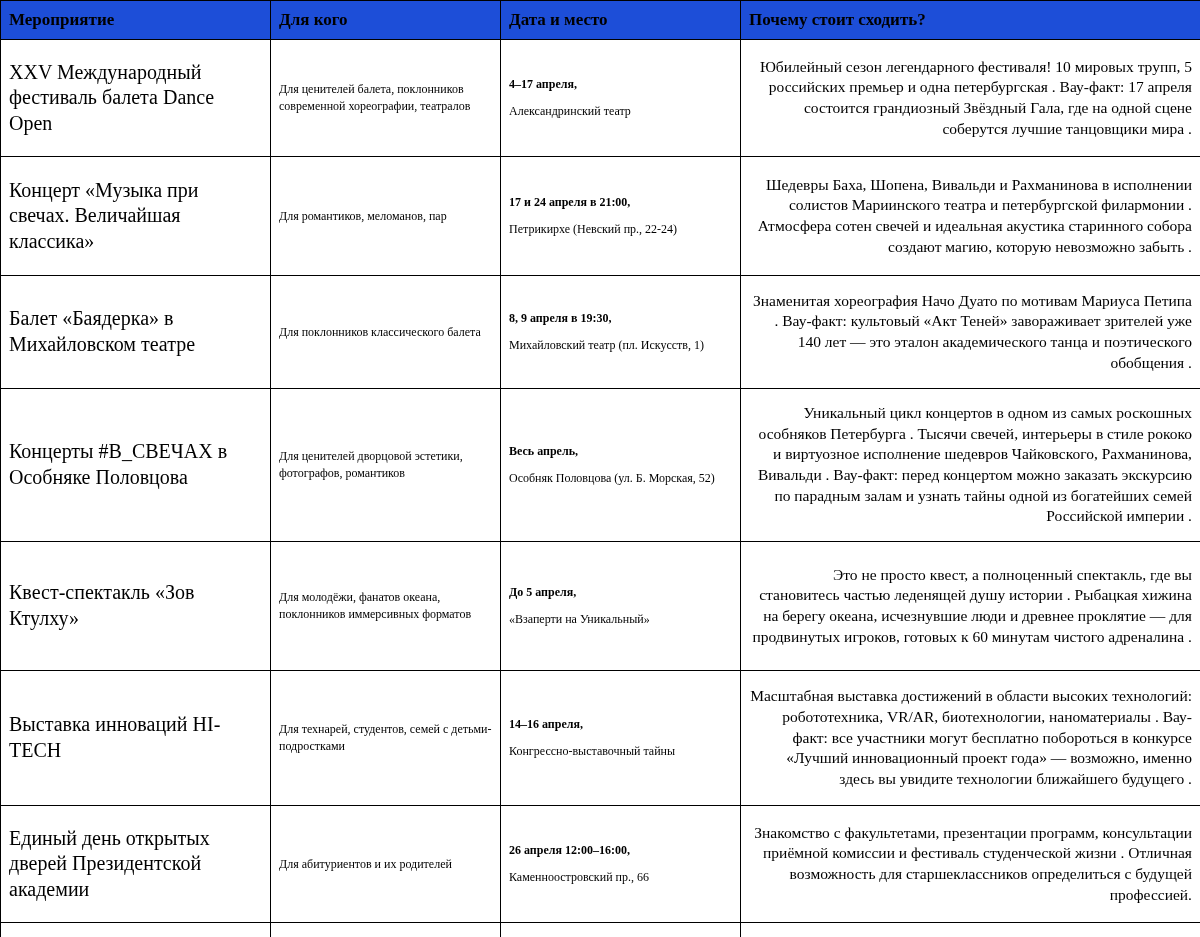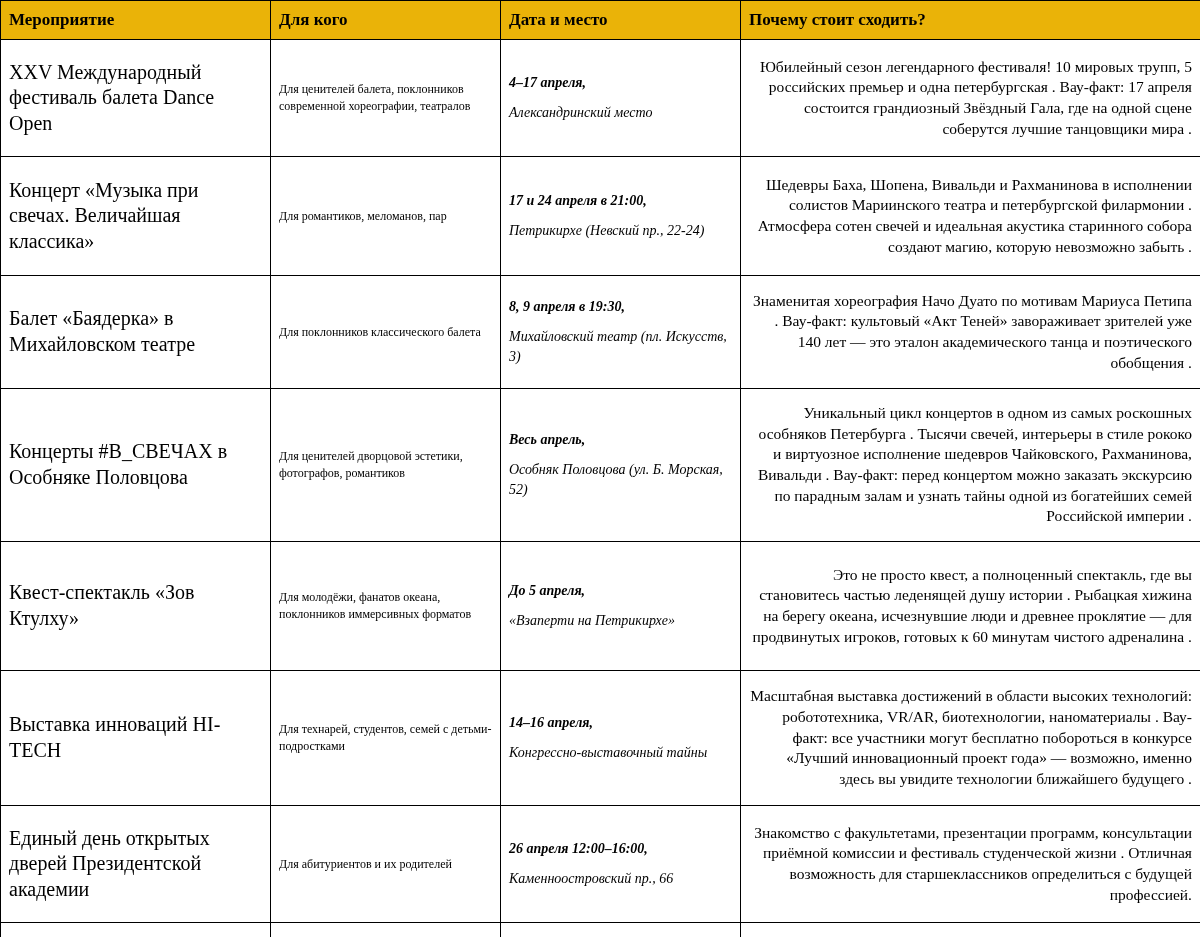--- a/index.html
+++ b/index.html
@@ -16,21 +16,21 @@
     border-collapse: collapse;
     width: 1200px;
     table-layout: fixed;
   }
   table.events th, table.events td {
     border: 1px solid #000000;
     vertical-align: middle;
     padding: 6px 8px;
   }
   thead th {
-    background: #eab308;
+    background: #1d4ed8;
     color: #000000;
     font-weight: bold;
     font-size: 17px;
     text-align: left;
     padding: 8px 10px;
     height: 26px;
   }
   col.c1 { width: 270px; }
   col.c2 { width: 230px; }
   col.c3 { width: 240px; }
@@ -43,25 +43,24 @@
     padding-left: 10px;
     padding-right: 10px;
   }
   td.audience {
     font-size: 12px;
     line-height: 1.38;
     padding-left: 10px;
     padding-right: 12px;
   }
   td.place {
-    font-size: 14px;
+    font-size: 12px;
     line-height: 1.45;
     padding-left: 10px;
     padding-right: 10px;
-    font-style: italic;
   }
   td.place .dt {
     font-weight: bold;
   }
   td.place .venue {
     display: block;
     margin-top: 10px;
   }
   td.why {
     font-size: 15.5px;
@@ -96,57 +95,57 @@
       <th>Дата и место</th>
       <th>Почему стоит сходить?</th>
     </tr>
   </thead>
   <tbody>
     <tr class="r1">
       <td class="name">XXV Международный фестиваль балета Dance Open</td>
       <td class="audience">Для ценителей балета, поклонников современной хореографии, театралов</td>
       <td class="place">
         <span class="dt">4–17 апреля,</span>
-        <span class="venue">Александринский место</span>
+        <span class="venue">Александринский театр</span>
       </td>
       <td class="why">Юбилейный сезон легендарного фестиваля! 10 мировых трупп, 5 российских премьер и одна петербургская . Вау-факт: 17 апреля состоится грандиозный Звёздный Гала, где на одной сцене соберутся лучшие танцовщики мира .</td>
     </tr>
     <tr class="r2">
       <td class="name">Концерт «Музыка при свечах. Величайшая классика»</td>
       <td class="audience">Для романтиков, меломанов, пар</td>
       <td class="place">
         <span class="dt">17 и 24 апреля в 21:00,</span>
         <span class="venue">Петрикирхе (Невский пр., 22-24)</span>
       </td>
       <td class="why">Шедевры Баха, Шопена, Вивальди и Рахманинова в исполнении солистов Мариинского театра и петербургской филармонии . Атмосфера сотен свечей и идеальная акустика старинного собора создают магию, которую невозможно забыть .</td>
     </tr>
     <tr class="r3">
       <td class="name">Балет «Баядерка» в Михайловском театре</td>
       <td class="audience">Для поклонников классического балета</td>
       <td class="place">
         <span class="dt">8, 9 апреля в 19:30,</span>
-        <span class="venue">Михайловский театр (пл. Искусств, 3)</span>
+        <span class="venue">Михайловский театр (пл. Искусств, 1)</span>
       </td>
       <td class="why">Знаменитая хореография Начо Дуато по мотивам Мариуса Петипа . Вау-факт: культовый «Акт Теней» завораживает зрителей уже 140 лет — это эталон академического танца и поэтического обобщения .</td>
     </tr>
     <tr class="r4">
       <td class="name">Концерты #В_СВЕЧАХ в Особняке Половцова</td>
       <td class="audience">Для ценителей дворцовой эстетики, фотографов, романтиков</td>
       <td class="place">
         <span class="dt">Весь апрель,</span>
         <span class="venue">Особняк Половцова (ул. Б. Морская, 52)</span>
       </td>
       <td class="why">Уникальный цикл концертов в одном из самых роскошных особняков Петербурга . Тысячи свечей, интерьеры в стиле рококо и виртуозное исполнение шедевров Чайковского, Рахманинова, Вивальди . Вау-факт: перед концертом можно заказать экскурсию по парадным залам и узнать тайны одной из богатейших семей Российской империи .</td>
     </tr>
     <tr class="r5">
       <td class="name">Квест-спектакль «Зов Ктулху»</td>
       <td class="audience">Для молодёжи, фанатов океана, поклонников иммерсивных форматов</td>
       <td class="place">
         <span class="dt">До 5 апреля,</span>
-        <span class="venue">«Взаперти на Петрикирхе»</span>
+        <span class="venue">«Взаперти на Уникальный»</span>
       </td>
       <td class="why">Это не просто квест, а полноценный спектакль, где вы становитесь частью леденящей душу истории . Рыбацкая хижина на берегу океана, исчезнувшие люди и древнее проклятие — для продвинутых игроков, готовых к 60 минутам чистого адреналина .</td>
     </tr>
     <tr class="r6">
       <td class="name">Выставка инноваций HI-TECH</td>
       <td class="audience">Для технарей, студентов, семей с детьми-подростками</td>
       <td class="place">
         <span class="dt">14–16 апреля,</span>
         <span class="venue">Конгрессно-выставочный тайны</span>
       </td>

